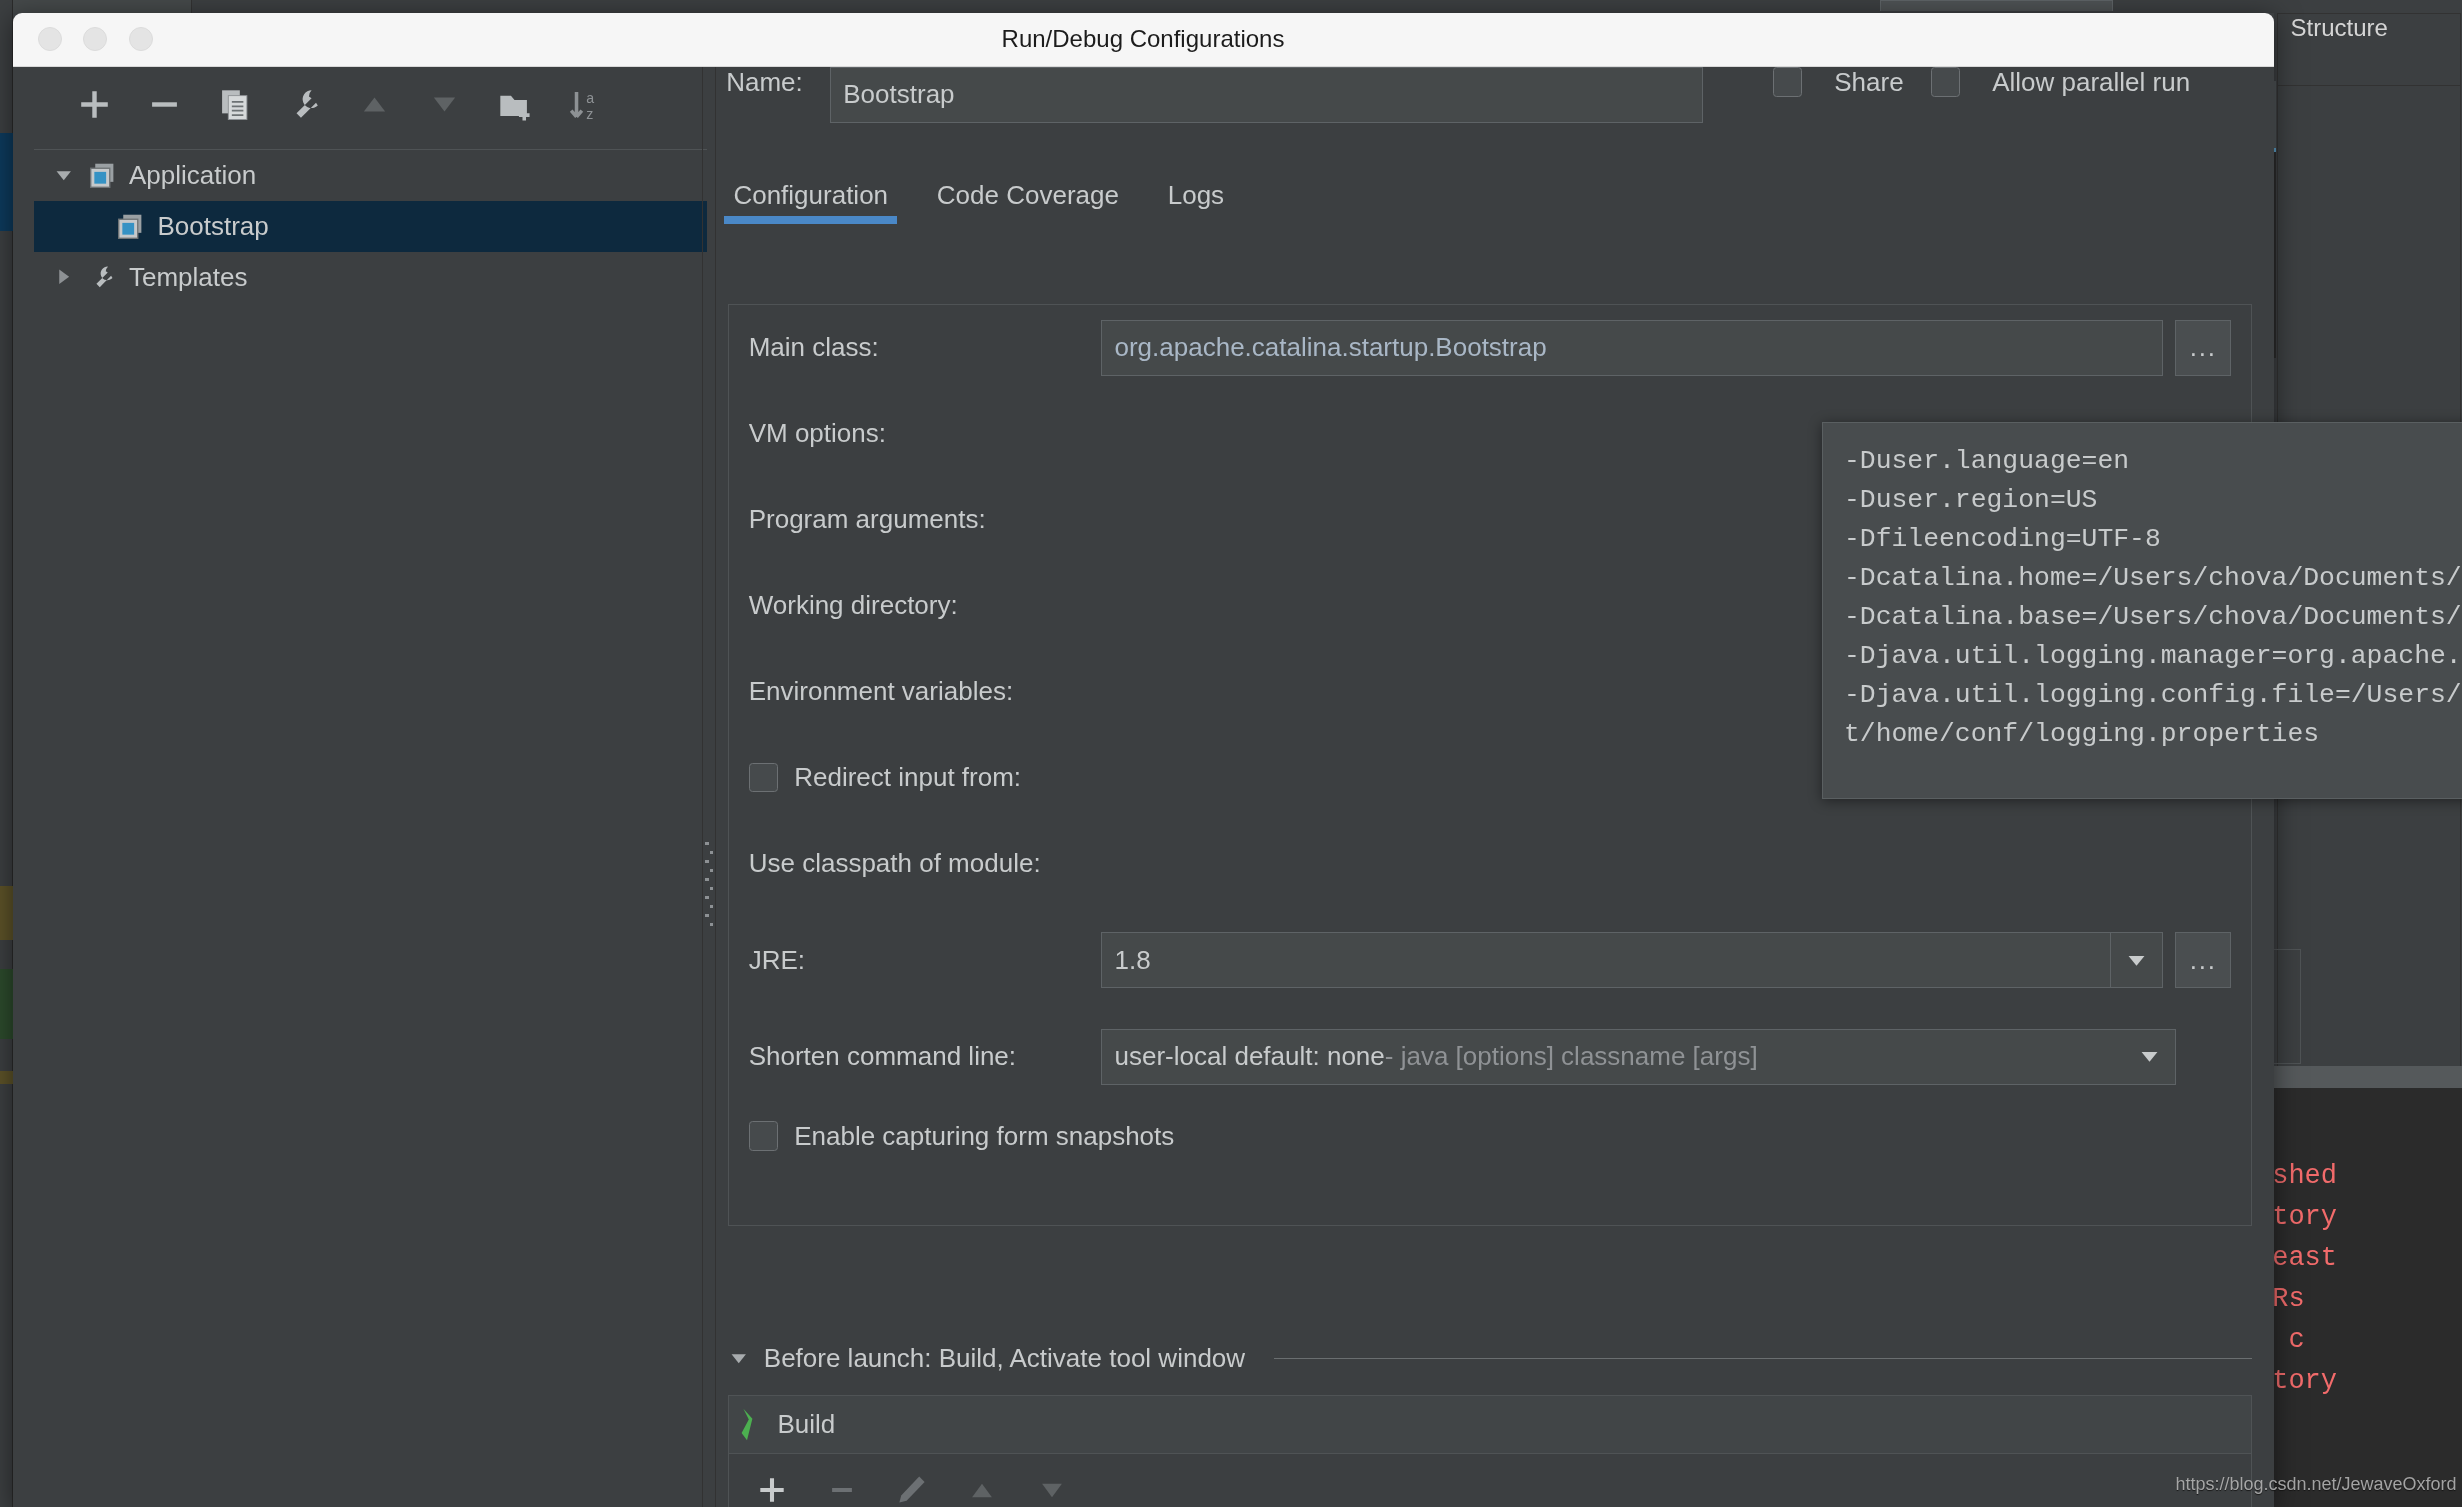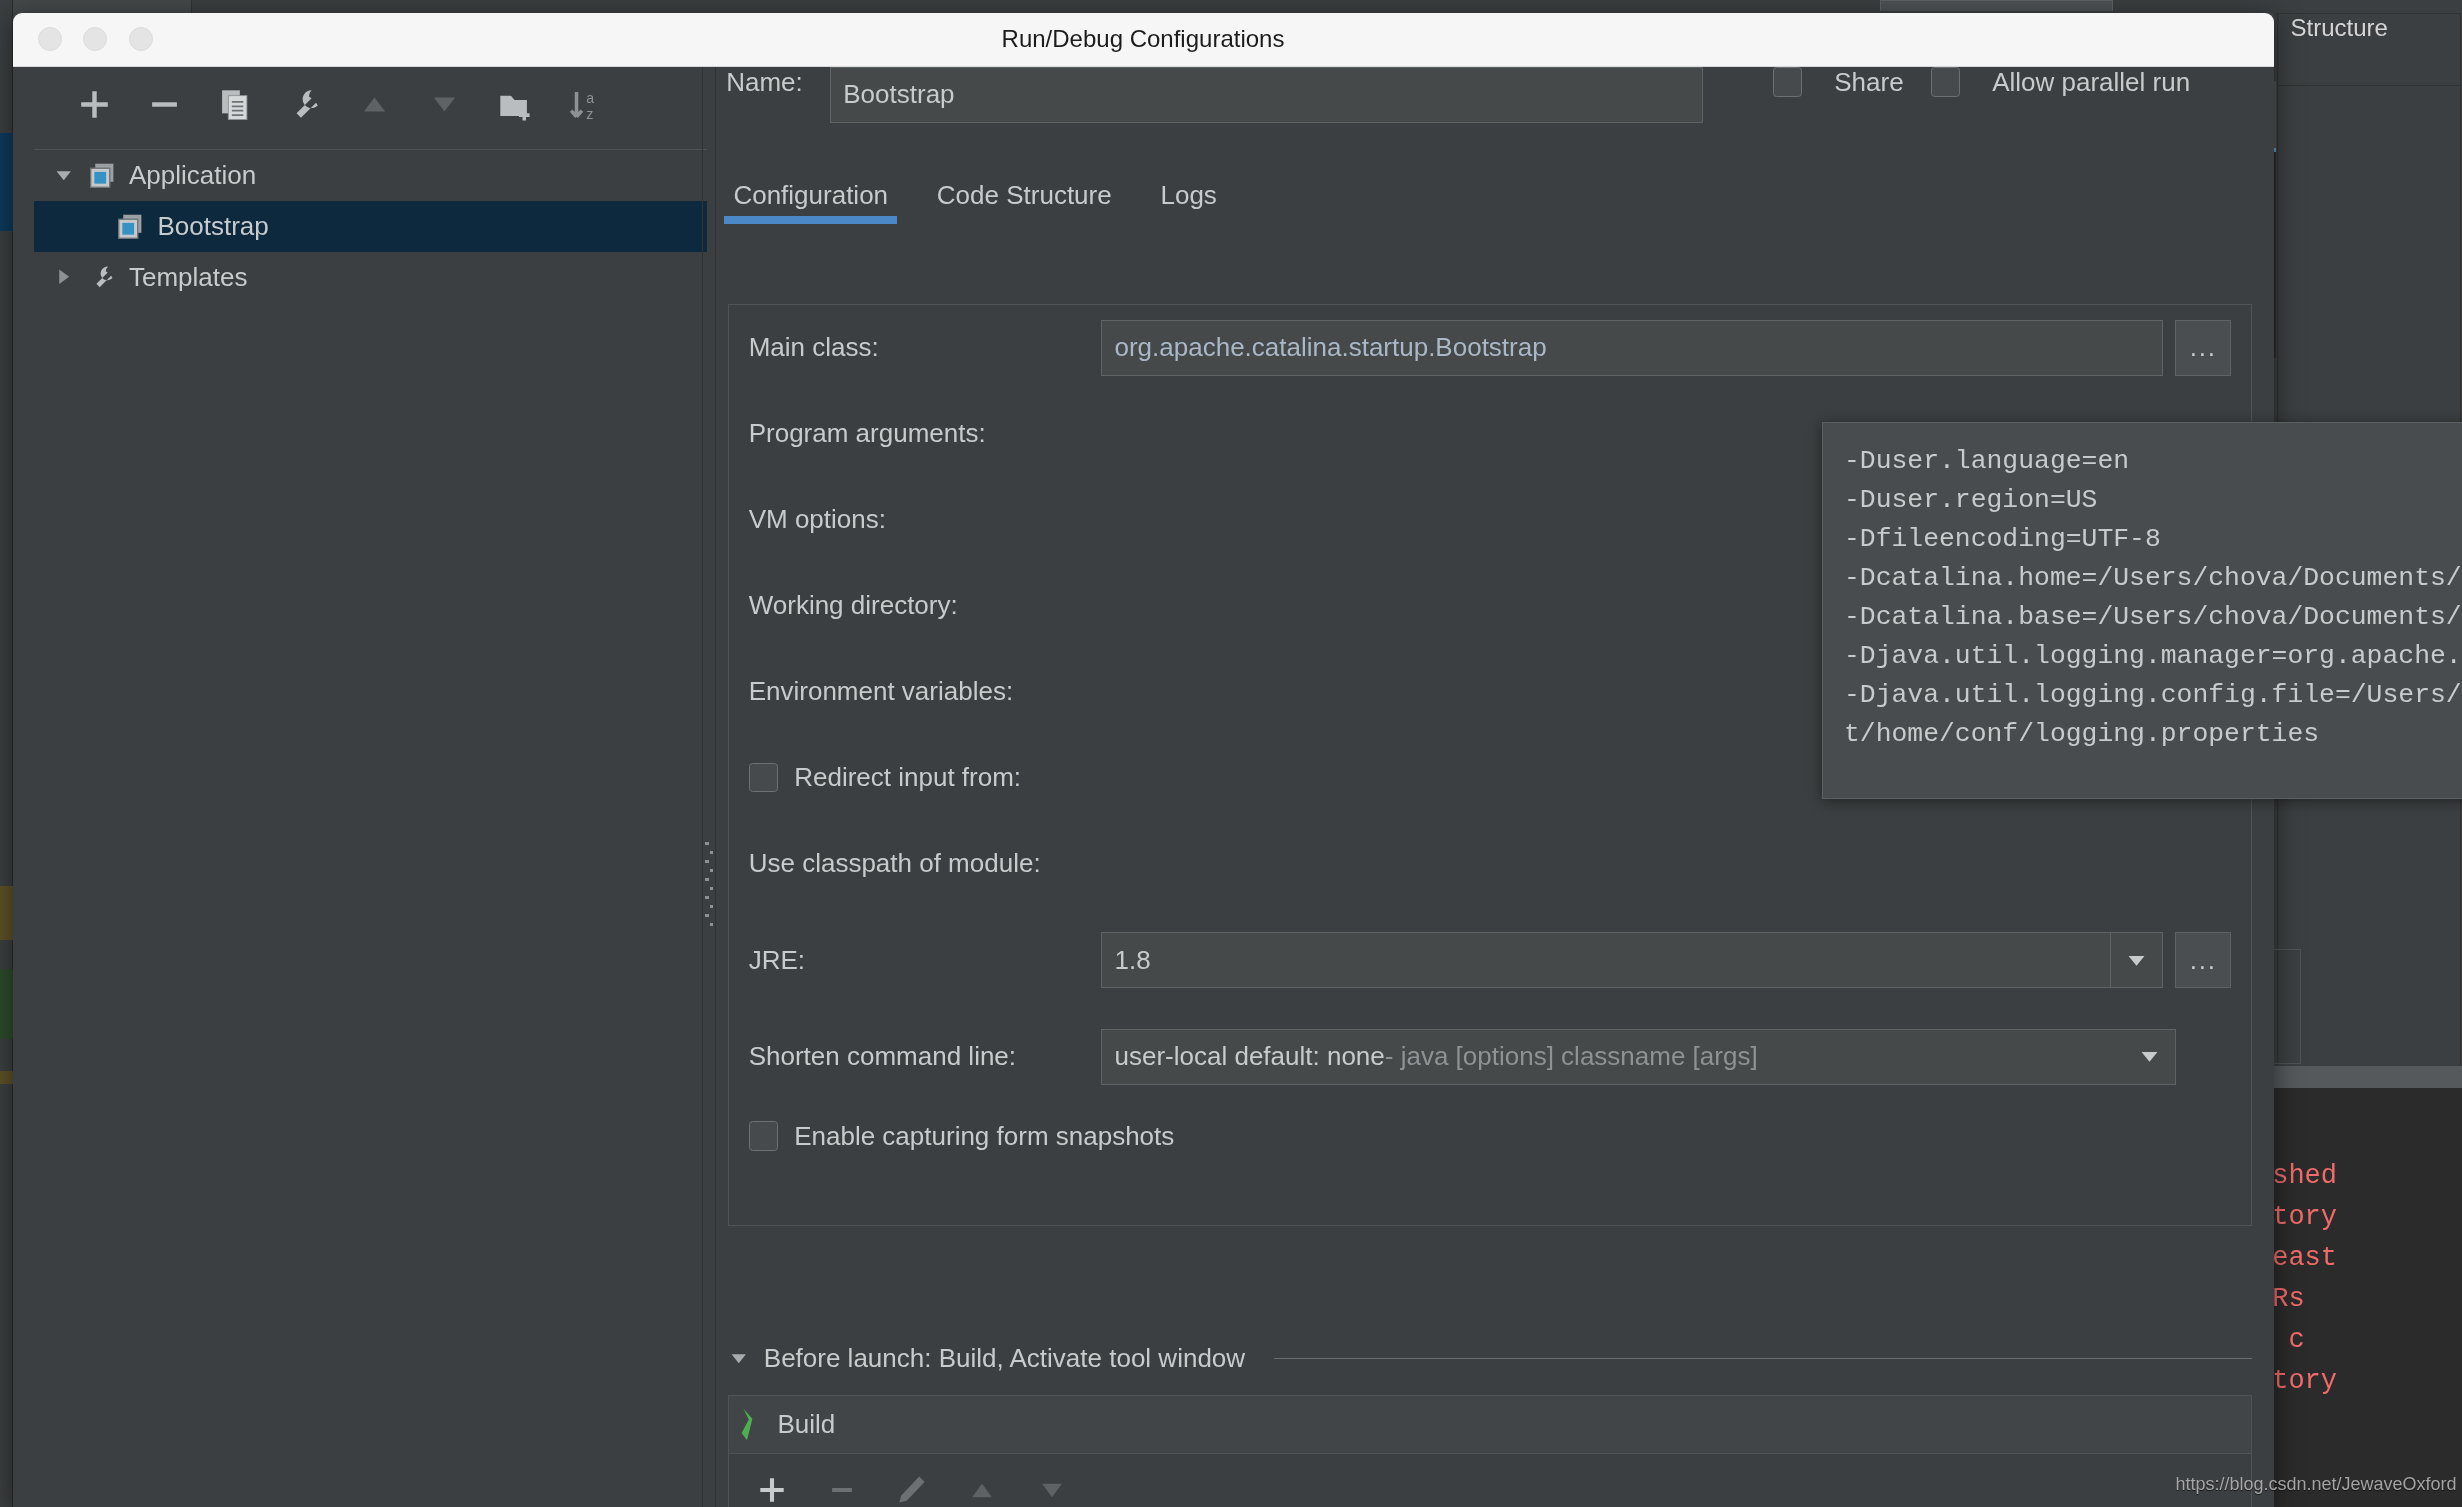--- a/index.html
+++ b/index.html
@@ -327,41 +327,41 @@
             </div>
             <div class="chk">
               <span class="cbox"></span>
               <span>Allow parallel run</span>
             </div>
           </div>
         </div>
 
         <div class="tabs">
           <div class="tab active">Configuration</div>
-          <div class="tab">Code Structure</div>
+          <div class="tab">Code Coverage</div>
           <div class="tab">Logs</div>
         </div>
 
         <div class="form-box">
 
           <div class="frow">
             <div class="flabel">Main class:</div>
             <div class="fctl">
               <div class="tf">org.apache.catalina.startup.Bootstrap</div>
               <div class="ellipsis-btn">...</div>
             </div>
           </div>
 
           <div class="frow">
+            <div class="flabel">VM options:</div>
+            <div class="fctl"></div>
+          </div>
+
+          <div class="frow">
             <div class="flabel">Program arguments:</div>
-            <div class="fctl"></div>
-          </div>
-
-          <div class="frow">
-            <div class="flabel">VM options:</div>
             <div class="fctl"></div>
           </div>
 
           <div class="frow">
             <div class="flabel">Working directory:</div>
             <div class="fctl"></div>
           </div>
 
           <div class="frow">
             <div class="flabel">Environment variables:</div>

